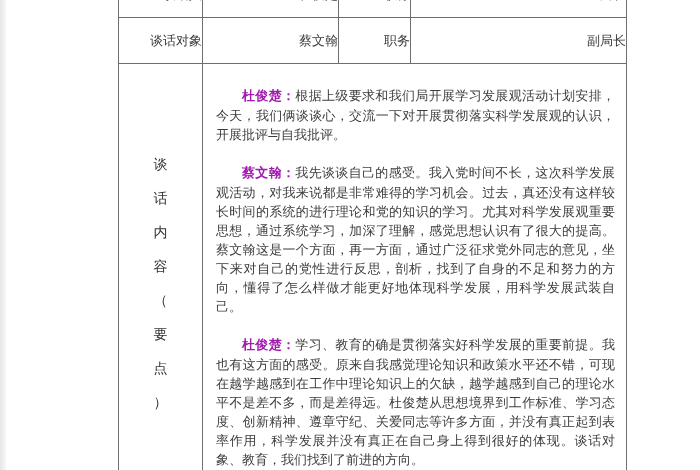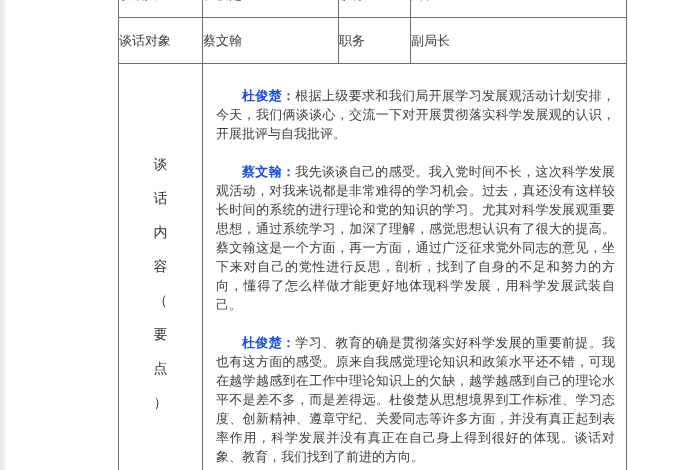--- a/index.html
+++ b/index.html
@@ -13,40 +13,40 @@
     position:absolute; left:0; top:0; width:6px; height:470px;
     background:linear-gradient(to right,#e6e6e6,#f7f7f7);
   }
   table.doc-table {
     position:absolute; left:118px; top:-29px; width:508px;
     border-collapse:collapse; table-layout:fixed;
     color:#3a3a3a;
   }
   td {
     border:1px solid #6e6e6e;
-    font-size:13px; text-align:left; vertical-align:middle;
+    font-size:13px; text-align:right; vertical-align:middle;
     padding:0; overflow:hidden;
   }
   tr.r1 td, tr.r2 td { height:45px; }
   td.vert-cell { vertical-align:top; }
   .vert-stack {
     padding-top:94px; display:flex; flex-direction:column;
     align-items:center; gap:20px; font-size:14px; color:#333333;
   }
   .vert-stack span { display:block; line-height:14px; }
   td.content-cell {
     text-align:left; vertical-align:top;
     padding:22px 11px 40px 13px;
   }
   .content-cell p {
     margin:0 0 19px 0; text-indent:2em;
     font-size:13px; line-height:19px; text-align:justify;
     color:#3d3d3d;
   }
-  .content-cell p b { color:#1d4ed8; }
+  .content-cell p b { color:#a21caf;font-family:Liberation Mono, monospace; }
 </style>
 </head>
 <body>
 
 <div class="stage">
   <div class="left-strip"></div>
 
   <table class="doc-table">
     <colgroup>
       <col style="width:84px">

